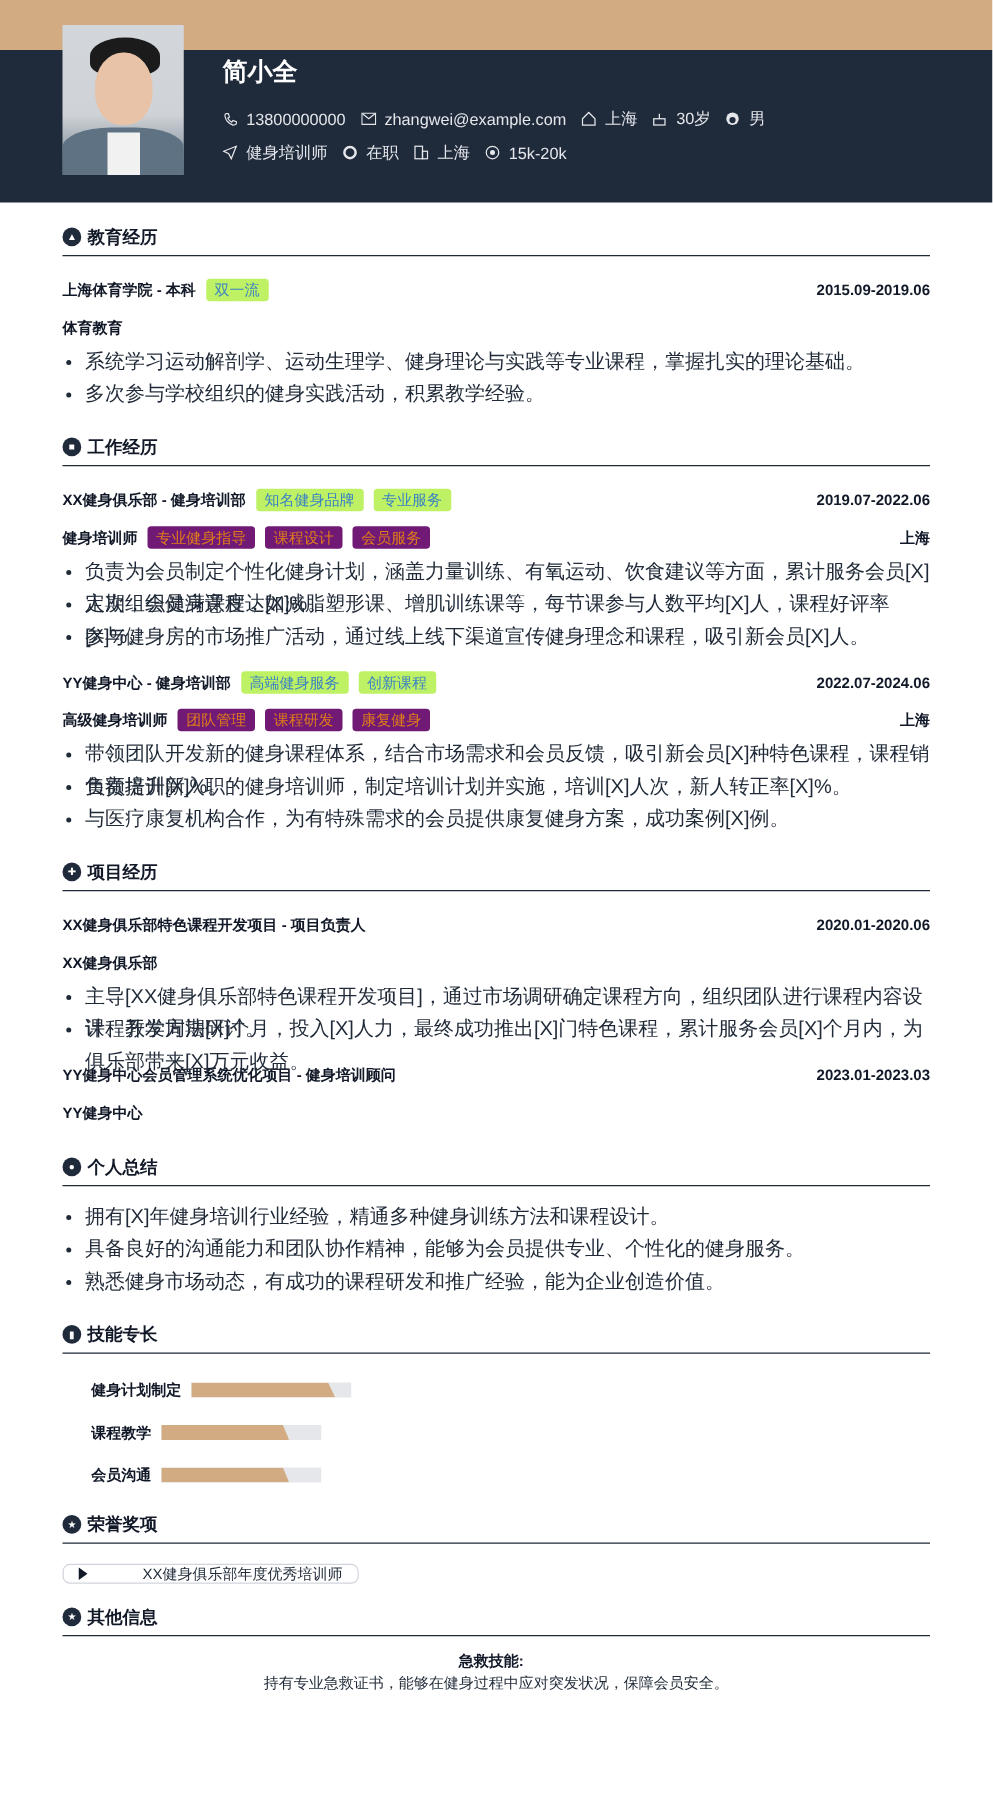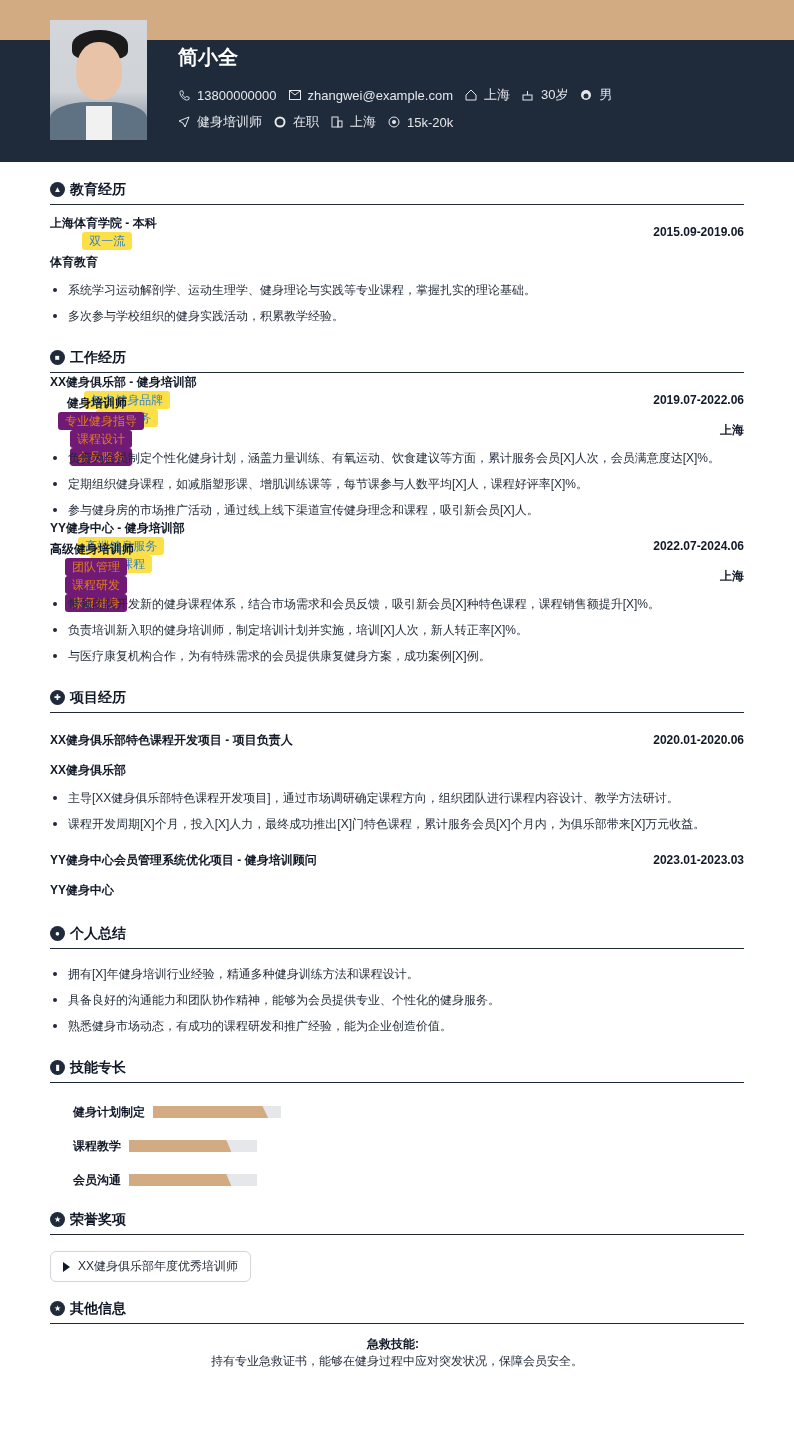--- a/index.html
+++ b/index.html
@@ -12,35 +12,35 @@
   .photo .body { position: absolute; left: 0; top: 82px; width: 97px; height: 40px; background: #5f7283; border-radius: 40% 40% 0 0; }
   .photo .shirt { position: absolute; left: 36px; top: 86px; width: 26px; height: 34px; background: #f1f1f1; }
   .name { position: absolute; left: 178px; top: 44px; font-size: 20px; font-weight: bold; color: #ffffff; }
   .info-row { position: absolute; left: 178px; display: flex; align-items: center; font-size: 13px; color: #e5e7eb; }
   .info-row .item { display: flex; align-items: center; margin-right: 12px; }
   .info-row .ic { width: 12px; height: 12px; margin-right: 7px; display: inline-flex; align-items: center; justify-content: center; font-size: 10px; color: #e5e7eb; }
   .content { position: absolute; left: 50px; top: 175px; width: 694px; }
   .section-title { display: flex; align-items: center; font-size: 14px; font-weight: bold; color: #111827; height: 30px; border-bottom: 1.5px solid #1f2937; margin-bottom: 12px; }
   .section-title .sic { width: 15px; height: 15px; border-radius: 50%; background: #1f2a3b; margin-right: 5px; display: inline-flex; align-items: center; justify-content: center; color: #fff; font-size: 8px; }
   .row { display: flex; justify-content: space-between; align-items: center; height: 30px; font-size: 12px; }
-  .row .left { display: flex; align-items: center; font-weight: bold; color: #111827; flex-direction: column; }
+  .row .left { display: flex; align-items: center; font-weight: bold; color: #111827; }
   .row .right { font-weight: bold; color: #111827; font-size: 12px; }
   .tag { display: inline-block; font-size: 12px; font-weight: normal; padding: 1px 7px; border-radius: 3px; margin-left: 8px; line-height: 16px; }
-  .tag.blue { background: #fde047; color: #3b82c4; }
+  .tag.blue { background: #bef264; color: #3b82c4; }
   .tag.orange { background: #701a75; color: #e07b1a; }
   .bullets { list-style: none; margin-bottom: 4px; }
-  .bullets li { font-size: 12px; color: #1f2937; height: 26px; line-height: 26px; position: relative; padding-left: 18px; }
+  .bullets li { font-size: 16px; color: #1f2937; height: 26px; line-height: 26px; position: relative; padding-left: 18px; }
   .bullets li::before { content: ""; position: absolute; left: 3px; top: 11px; width: 4px; height: 4px; border-radius: 50%; background: #1f2937; }
   .block { margin-bottom: 8px; }
   .sec { margin-bottom: 14px; }
   .skills { display: flex; flex-wrap: wrap; }
   .skill { display: flex; align-items: center; width: 353px; height: 34px; font-size: 12px; font-weight: bold; color: #111827; margin-left: 23px; }
   .skill .bar { width: 128px; height: 12px; background: #e5e7eb; margin-left: 8px; position: relative; overflow: hidden; }
   .skill .fill { position: absolute; left: 0; top: 0; height: 12px; background: #d2ab82; clip-path: polygon(0 0, 95% 0, 100% 100%, 0 100%); }
-  .award { display: inline-flex; align-items: center; border: 1px solid #d1d5db; border-radius: 6px; height: 31px; padding: 0 12px; font-size: 12px; color: #1f2937; margin-top: 4px; margin-bottom: 12px; }
+  .award { display: inline-flex; align-items: center; border: 1px solid #d1d5db; border-radius: 6px; height: 16px; padding: 0 12px; font-size: 12px; color: #1f2937; margin-top: 4px; margin-bottom: 12px; gap: 36px; }
   .award .tri { width: 0; height: 0; border-top: 5px solid transparent; border-bottom: 5px solid transparent; border-left: 7px solid #111827; margin-right: 8px; }
   .other { display: flex; align-items: center; font-size: 12px; height: 30px; flex-direction: column; }
   .other .lbl { font-weight: bold; color: #111827; margin-right: 8px; }
   .other .dot { width: 4px; height: 4px; border-radius: 50%; background: #1f2937; margin-right: 12px; }
 </style>
 </head>
 <body>
 
 <div class="topband"></div>
 <div class="header"></div>

